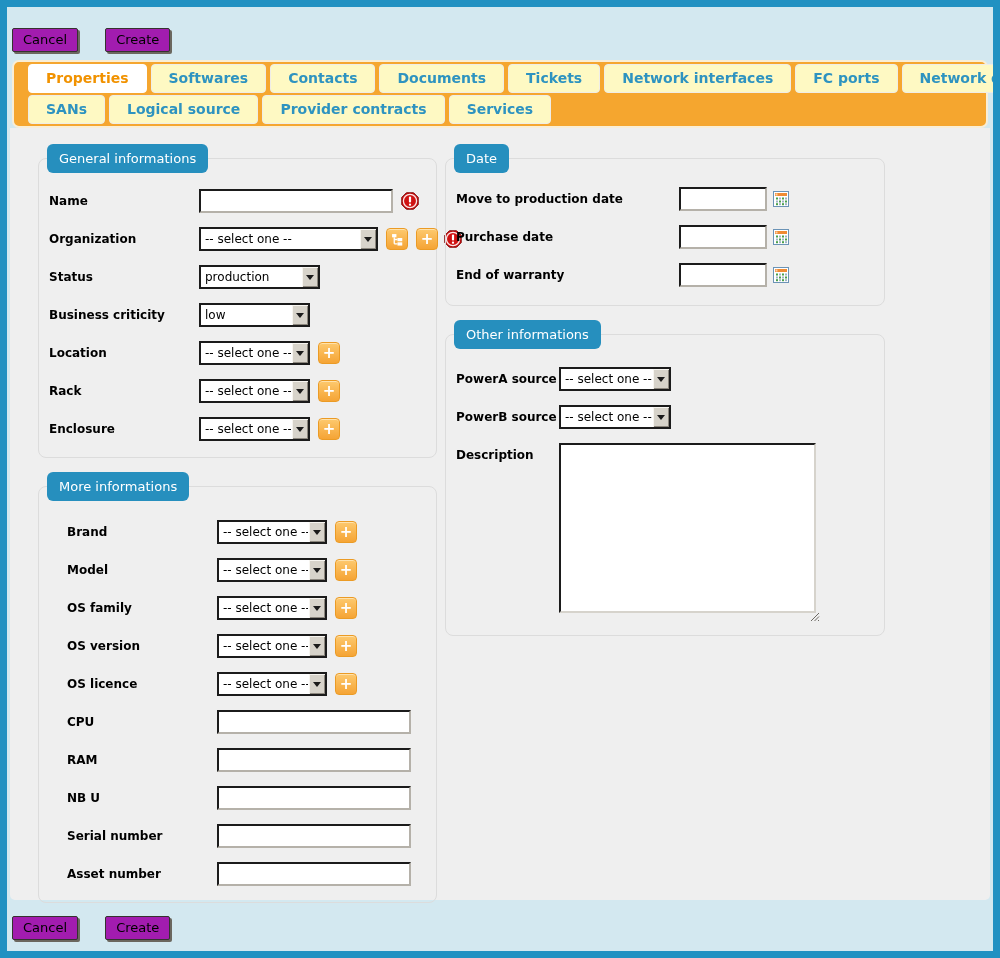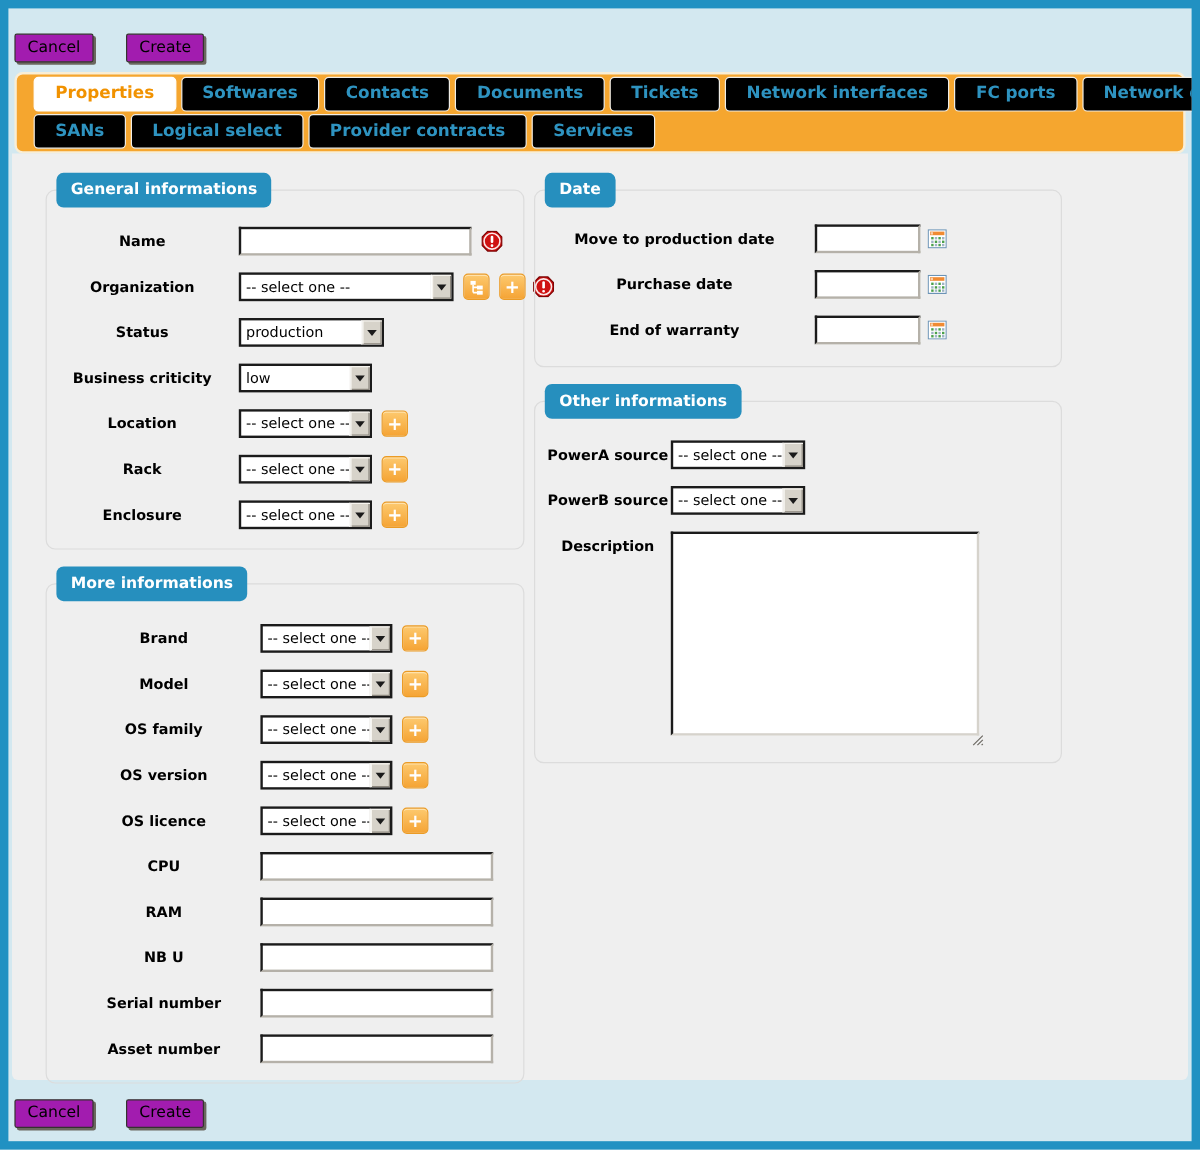--- a/index.html
+++ b/index.html
@@ -33,21 +33,21 @@
     background:#f5a62f;
     border:2px solid #f9eed6;
     border-radius:7px;
     padding:1px 12px;
   }
   .tabrow { display:flex; }
   .tab {
     height:29px; line-height:27px;
     margin:1px 2px;
     padding:0 17px;
-    background:#000000;
+    background:#fef9c3;
     border:1px solid #efede7;
     border-radius:4px;
     color:#2e93c0;
     font-size:14px; font-weight:bold;
     white-space:nowrap;
     cursor:pointer;
   }
   .tab.active { background:#ffffff; color:#f19200; border-color:#fff; }
   
   .panel {
@@ -66,36 +66,36 @@
     position:relative;
     border:1px solid #dcdcdc;
     border-radius:8px;
     padding:30px 10px 16px 10px;
   }
   .fieldset + .fieldset { margin-top:28px; }
   .badge {
     position:absolute; top:-15px; left:8px;
     background:#268fbe;
     color:#fff;
-    font-size:13px; font-weight:bold;
+    font-size:13px; font-weight:normal;
     height:29px; line-height:29px;
     padding:0 12px;
     border-radius:6px;
     white-space:nowrap;
   }
   .fs-more  { padding-top:33px;padding-left:28px; }
   .fs-date  { padding-top:28px; padding-bottom:18px; }
   .fs-other { padding-top:32px; padding-bottom:18px; margin-top:28px; }
   
   .row { display:flex; align-items:center; margin-bottom:14px; }
   .row:last-child { margin-bottom:0; }
   .row.top { align-items:flex-start; }
   .lbl {
     width:150px; flex-shrink:0;
-    text-align:center;
+    text-align:left;
     padding-right:11px;
     font-size:12px; font-weight:bold; color:#000;
     line-height:24px;
     white-space:nowrap;
   }
   .fs-date .lbl { width:223px; }
   .fs-other .lbl { width:103px; padding-right:2px; }
   
   .ti {
     height:24px;
@@ -183,21 +183,21 @@
     <div class="tab">Softwares</div>
     <div class="tab">Contacts</div>
     <div class="tab">Documents</div>
     <div class="tab">Tickets</div>
     <div class="tab">Network interfaces</div>
     <div class="tab">FC ports</div>
     <div class="tab">Network devices</div>
   </div>
   <div class="tabrow">
     <div class="tab">SANs</div>
-    <div class="tab">Logical select</div>
+    <div class="tab">Logical source</div>
     <div class="tab">Provider contracts</div>
     <div class="tab">Services</div>
   </div>
 </div>
 
 <div class="panel">
 
   <div class="col-left">
 
     <div class="fieldset">

